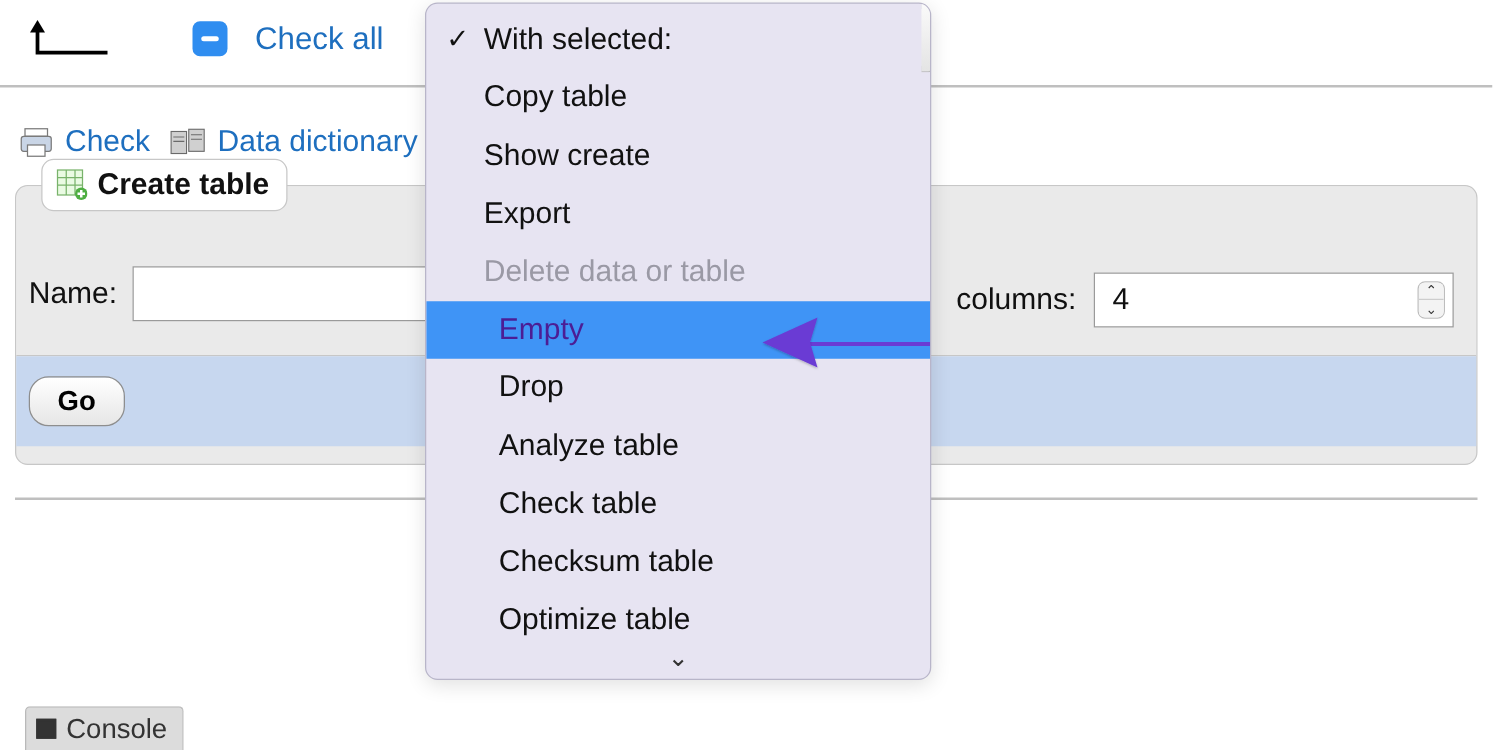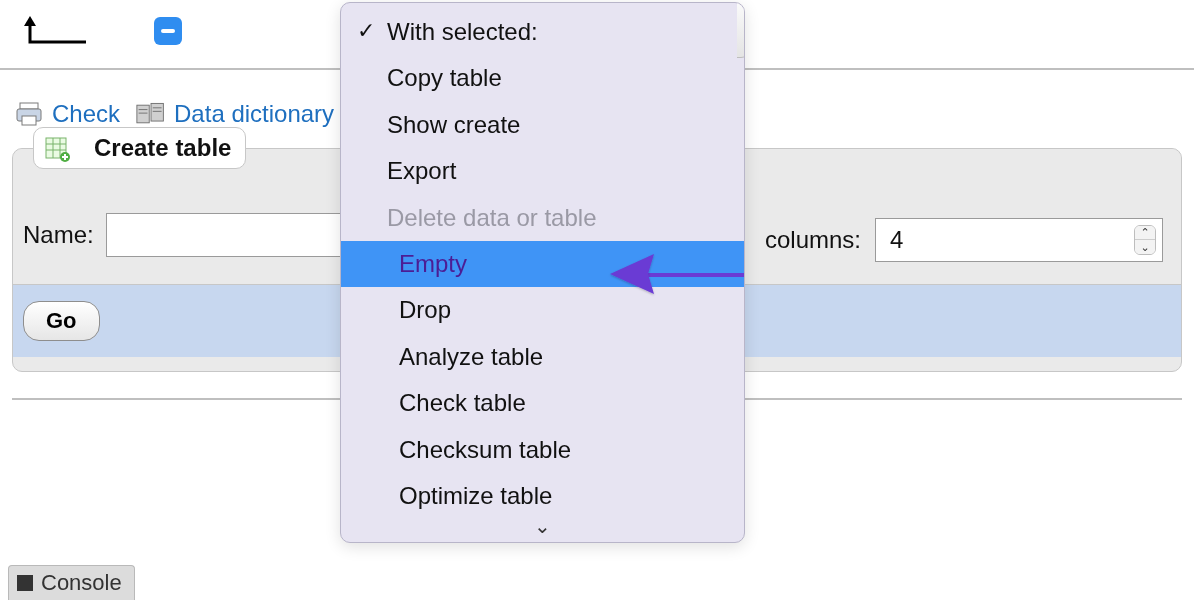--- a/index.html
+++ b/index.html
@@ -52,21 +52,21 @@
     padding: 0 0 14px 0;
   }
   .legend-wrap {
     position: absolute;
     top: -22px;
     left: 20px;
     background:#fff;
     border: 1px solid #c7c7c7;
     border-radius: 10px;
     padding: 6px 14px 6px 10px;
-    display:flex; align-items:flex-end; gap:24px;
+    display:flex; align-items:flex-start; gap:8px;
     font-weight: 700;
   }
   .legend-icon svg { display:block }
   .form-row {
     display:flex; align-items:center;
     padding: 58px 18px 22px 10px;
     gap: 12px;
     border-bottom: 1px solid #c7c7c7;
     background: #eaeaea;
     border-radius: 10px 10px 0 0;
@@ -116,21 +116,21 @@
     font-size: 22px; font-weight: 600;
   }
 
   .panel-after-gap {
     margin: 26px 12px 0 12px;
     border-top: 2px solid #bfbfbf;
   }
 
   
   .console-btn {
-    position: absolute; left: 8px; bottom: 0;
+    position: absolute; left: 20px; bottom: 0;
     border: 1px solid #b9b9b9;
     background: #dcdcdc;
     border-bottom: none;
     border-radius: 4px 4px 0 0;
     padding: 4px 12px 4px 8px;
     display:flex; align-items:center; gap:8px;
     font-size: 22px;
     color:#333;
   }
   .console-sq { width:16px; height:16px; border:2px solid #333; background:#333; }
@@ -191,20 +191,21 @@
 <div class="top-row">
   <span class="up-arrow-icon">
     <svg width="66" height="34" viewBox="0 0 66 34">
       <path d="M8 6 L8 28 L64 28" stroke="#000" stroke-width="3" fill="none"></path>
       <path d="M8 2 L2 12 L14 12 Z" fill="#000"></path>
     </svg>
   </span>
   <span class="checkall-box">
     <span class="dash"></span>
   </span>
+  <a href="#" class="checkall-link">Check all</a>
 </div>
 
 <hr class="hr">
 
 <div class="secondary-row">
   <span class="icon-printer">
     <svg width="28" height="26" viewBox="0 0 28 26">
       <rect x="5" y="2" width="18" height="6" fill="#fff" stroke="#7a7a7a"></rect>
       <rect x="2" y="8" width="24" height="12" rx="2" fill="#c9d5e6" stroke="#7a7a7a"></rect>
       <rect x="7" y="15" width="14" height="9" fill="#fff" stroke="#7a7a7a"></rect>

